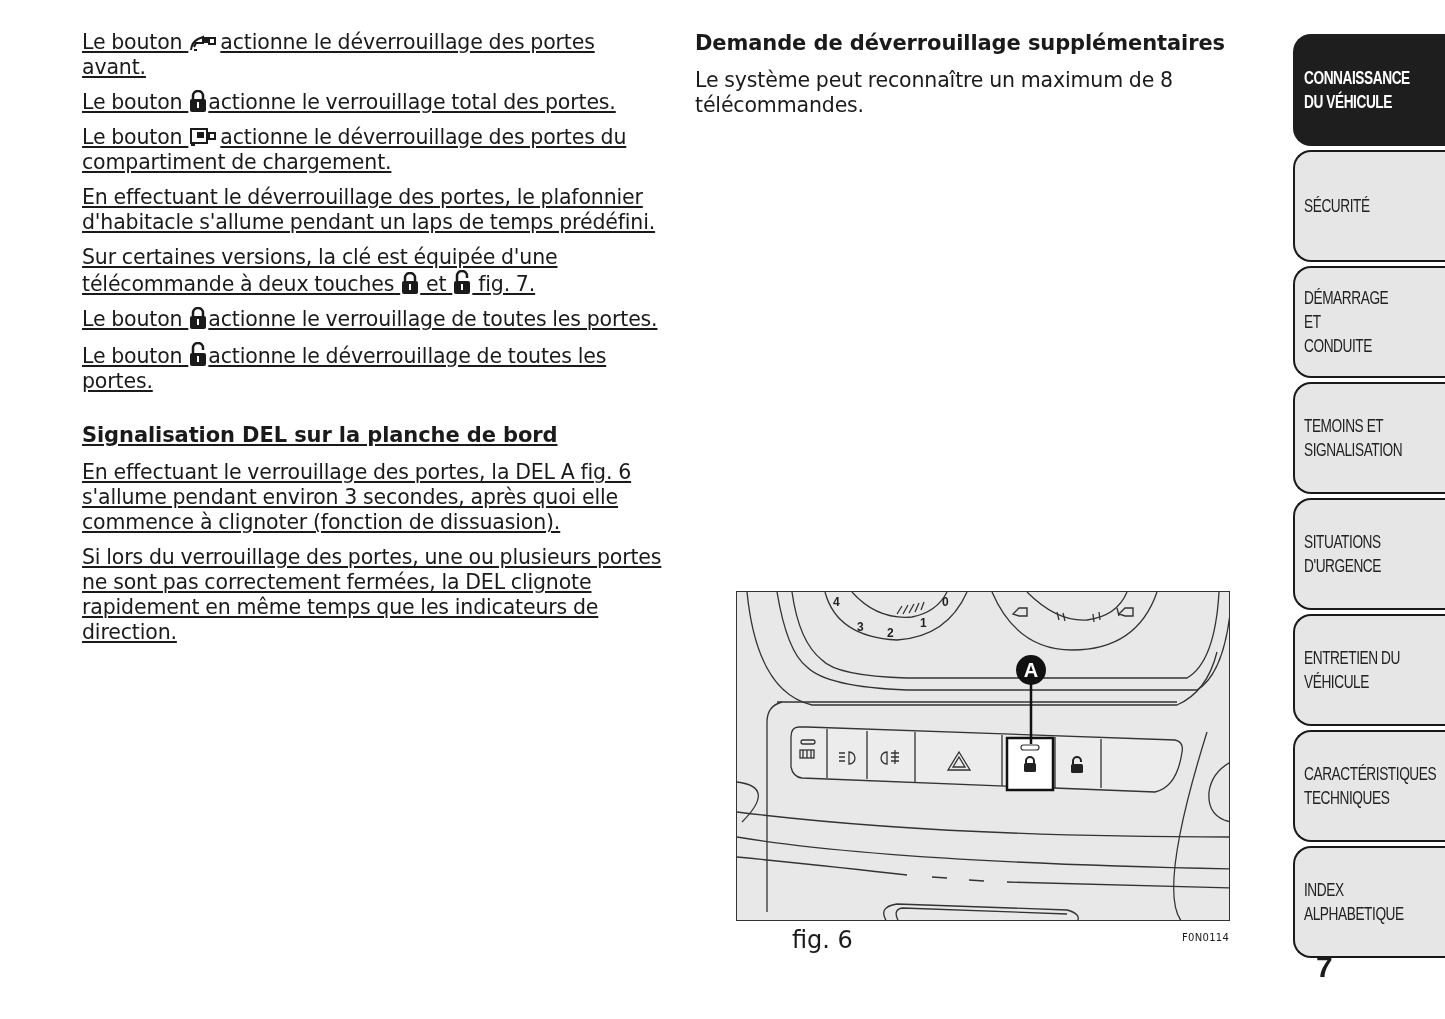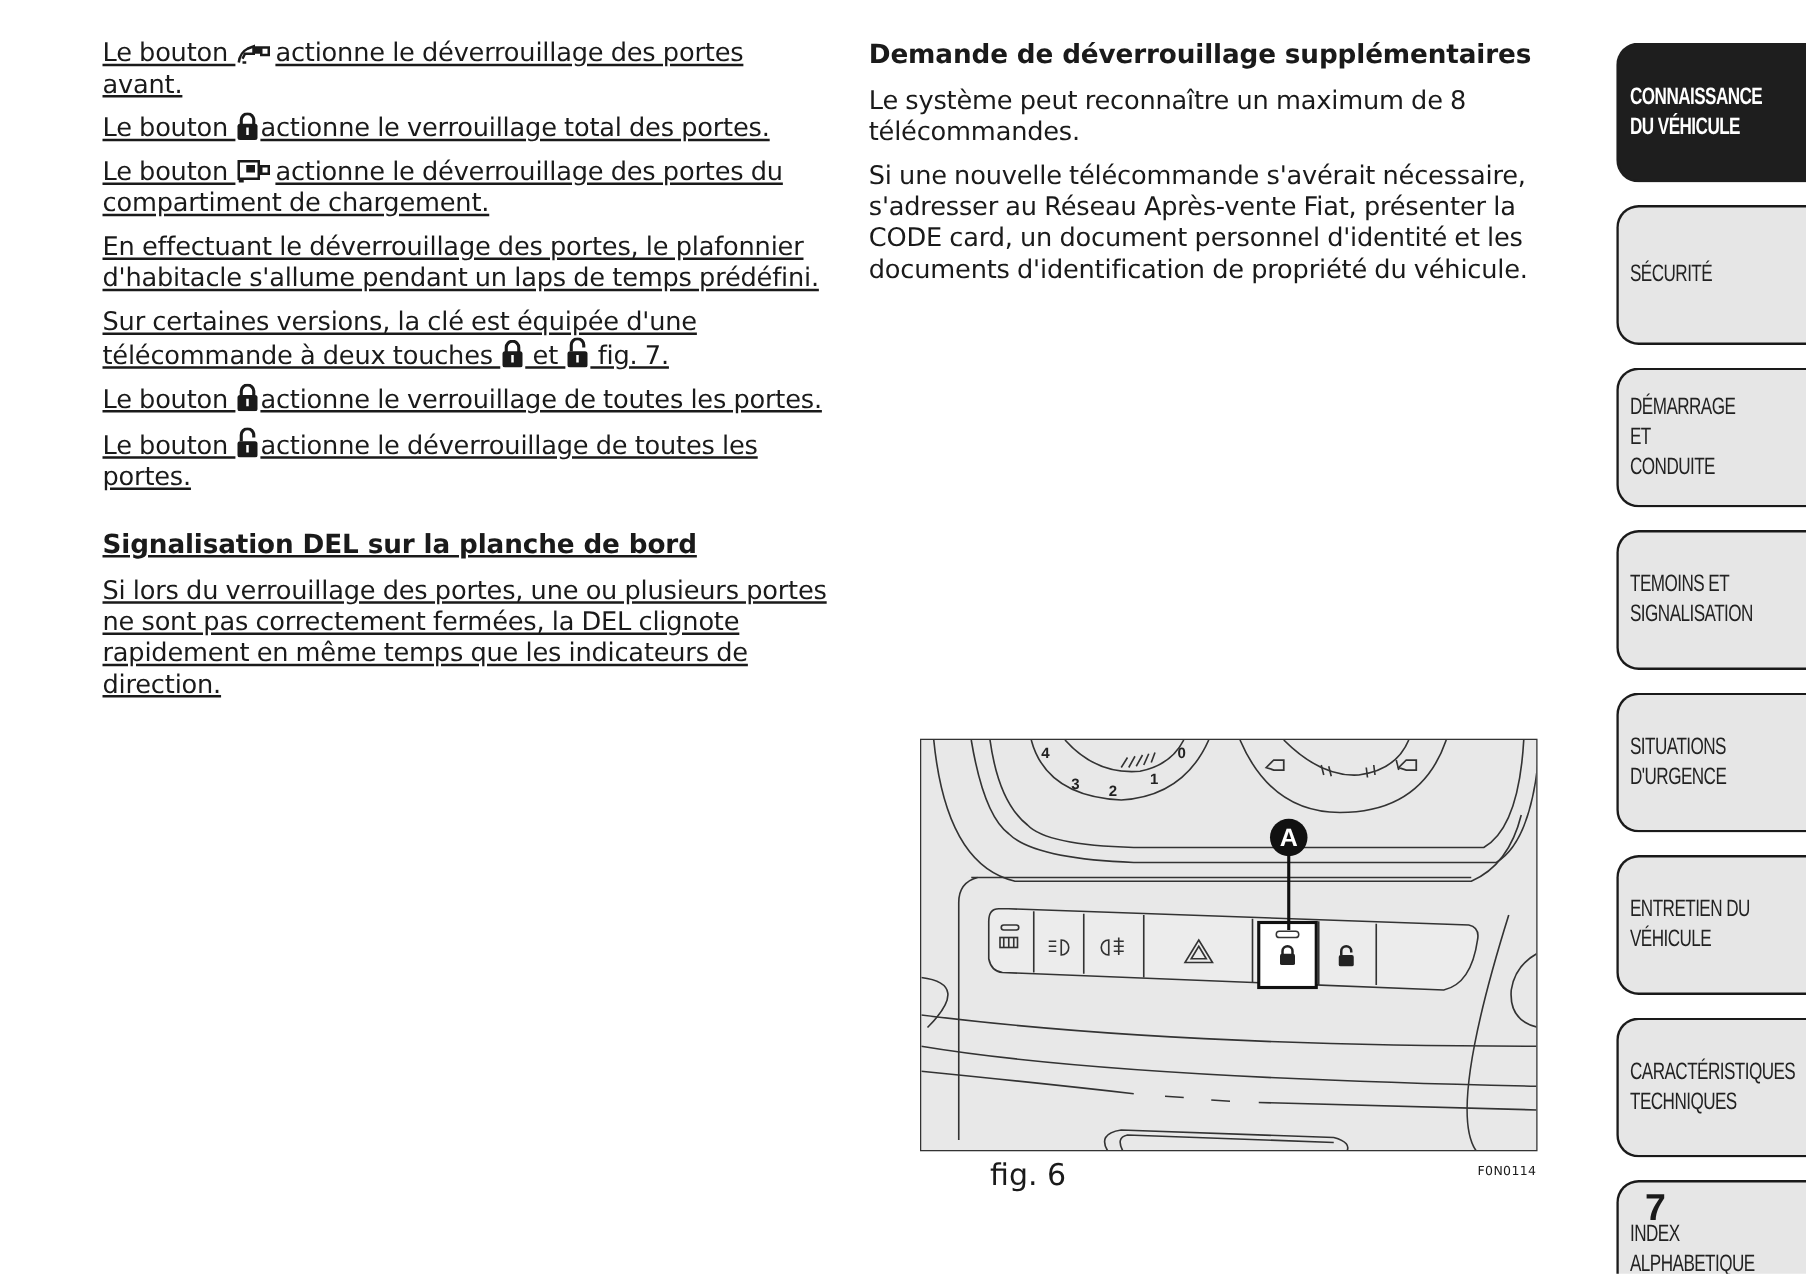--- a/index.html
+++ b/index.html
@@ -29,21 +29,21 @@
     position: absolute; left: 736px; top: 591px; width: 494px; height: 330px;
     border: 1.5px solid #333; background: #e8e8e8; box-sizing: border-box; overflow: hidden;
   }
   .figure svg { position: absolute; left: 0; top: 0; }
   .fig-caption { position: absolute; left: 756px; top: 926px; font-size: 24px; margin-left: 36px; }
   .fig-code { position: absolute; left: 1182px; top: 932px; font-size: 10px; font-weight: normal; letter-spacing: 0.3px; }
 
   
   .tabs { position: absolute; left: 1293px; top: 34px; width: 152px; }
   .tab {
-    position: relative; height: 112px; margin-bottom: 18px;
+    position: relative; height: 112px; margin-bottom: 4px;
     border: 2px solid #1a1a1a; border-right: none;
     border-radius: 18px 0 0 18px; background: #e6e6e6; box-sizing: border-box;
     display: flex; align-items: center; padding-left: 9px;
   }
   .tab.active { background: #1e1e1e; color: #fff; border-color: #1e1e1e; }
   .tab-label {
     font-family: "Liberation Sans", sans-serif; font-size: 19px; line-height: 24px;
     transform: scaleX(0.72); transform-origin: left center; white-space: pre-line;
     letter-spacing: -0.6px; color: #222;
   }
@@ -100,27 +100,27 @@
   </p>
   <p class="p">
     <span>Le bouton </span><span class="ico"><svg width="18" height="24" viewBox="0 0 18 24">
           <path d="M4 11 V6 a5 5 0 0 1 10 0 V8" fill="none" stroke="#1a1a1a" stroke-width="2.5"></path>
           <rect x="1" y="11" width="16" height="13" rx="2" fill="#1a1a1a"></rect>
           <rect x="8" y="14" width="2" height="6" fill="#fff"></rect>
         </svg></span><span>actionne le déverrouillage de toutes les portes.</span>
   </p>
   <div class="spacer"></div>
   <h2 class="h">Signalisation DEL sur la planche de bord</h2>
+  <p class="p">En effectuant le verrouillage des portes, la DEL A fig. 6 s'allume pendant environ 3 secondes, après quoi elle commence à clignoter (fonction de dissuasion).</p>
   <p class="p">Si lors du verrouillage des portes, une ou plusieurs portes ne sont pas correctement fermées, la DEL clignote rapidement en même temps que les indicateurs de direction.</p>
 </div>
 
 <div class="col col-right">
   <h2 class="h">Demande de déverrouillage supplémentaires</h2>
   <p class="p">Le système peut reconnaître un maximum de 8 télécommandes.</p>
-  <p class="p">Si une nouvelle télécommande s'avérait nécessaire, s'adresser au Réseau Après-vente Fiat, présenter la CODE card, un document personnel d'identité et les documents d'identification de propriété du véhicule.</p>
 </div>
 
 <div class="figure">
   <svg width="494" height="330" viewBox="0 0 494 330">
     <g fill="none" stroke="#333" stroke-width="1.3">
 
       <path d="M40 0 Q50 60 70 75 Q90 95 170 98 L460 98 Q490 80 495 0"></path>
       <path d="M55 0 Q62 50 85 68 Q100 84 170 86 L450 86 Q478 70 482 0"></path>
       <path d="M10 0 Q20 100 75 113 L440 113 Q470 100 480 60"></path>
 

